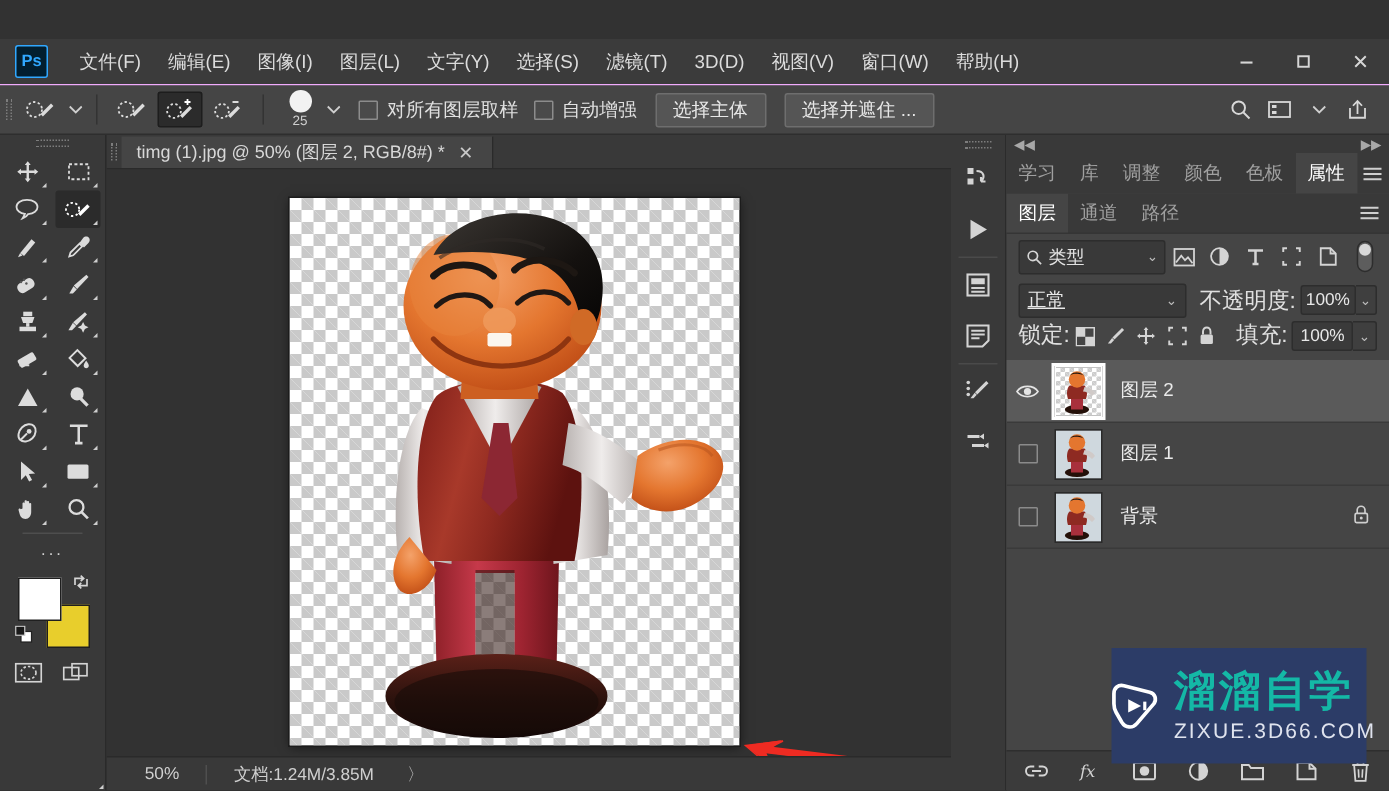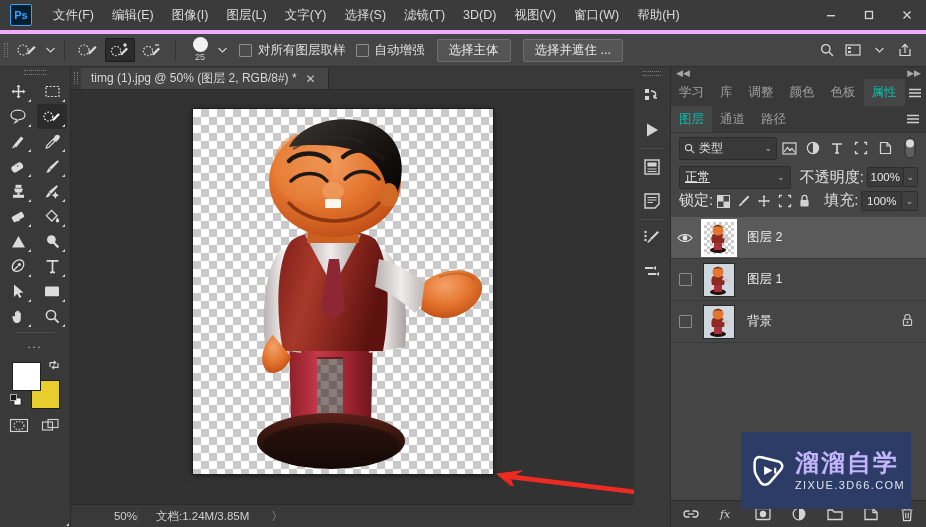--- a/index.html
+++ b/index.html
@@ -7,21 +7,21 @@
     width:926px;height:527px;overflow:hidden;
     background:#323232;
     font-family:"Liberation Sans","DejaVu Sans",sans-serif;
     font-size:12px;color:#d4d4d4;
     -webkit-font-smoothing:antialiased;
   }
   .app{position:relative;width:926px;height:527px;display:flex;flex-direction:column;}
 
   
   .titlebar{height:30px;background:#3b3b3b;display:flex;align-items:center;
-            border-bottom:4px solid #f0abfc;flex:0 0 30px;}
+            border-bottom:1px solid #f0abfc;flex:0 0 30px;margin-top:26px;}
   .ps-logo{width:20px;height:20px;margin-left:10px;margin-right:12px;border-radius:2px;
            background:#021e2f;border:1px solid #31a8ff;color:#31a8ff;font-size:11px;
            font-weight:bold;display:flex;align-items:center;justify-content:center;
            font-family:"Liberation Sans",sans-serif;}
   .menubar{display:flex;align-items:center;height:30px;}
   .menuitem{padding:0 9px;height:30px;line-height:30px;font-size:12.5px;color:#dcdcdc;cursor:default;white-space:nowrap;}
   .win-ctrls{margin-left:auto;display:flex;height:30px;}
   .win-btn{width:38px;height:30px;display:flex;align-items:center;justify-content:center;cursor:default;}
   .win-btn svg{display:block;}
 
@@ -88,40 +88,40 @@
              box-shadow:0 0 0 1px #1c1c1c, 0 1px 7px rgba(0,0,0,.55);overflow:hidden;}
   .checker{position:absolute;inset:0;
     background-image:
       linear-gradient(45deg,#c9c9c9 25%,transparent 25%,transparent 75%,#c9c9c9 75%),
       linear-gradient(45deg,#c9c9c9 25%,transparent 25%,transparent 75%,#c9c9c9 75%);
     background-size:16px 16px;background-position:0 0,8px 8px;background-color:#ffffff;}
   .figure{position:absolute;left:0;top:0;width:100%;height:100%;}
   .arrow{position:absolute;left:393px;top:380px;width:232px;height:35px;pointer-events:none;}
   .statusbar{height:22px;background:#393939;border-top:1px solid #2a2a2a;display:flex;
              align-items:center;flex:0 0 22px;font-size:11.5px;color:#d0d0d0;}
-  .st-zoom{width:58px;text-align:right;padding-left:8px;cursor:default;}
+  .st-zoom{width:58px;text-align:center;padding-left:8px;cursor:default;}
   .st-sep{width:1px;height:13px;background:#4f4f4f;}
   .st-doc{padding-left:18px;cursor:default;white-space:nowrap;}
   .st-arrow{margin-left:22px;color:#b5b5b5;cursor:default;}
 
   
   .rightdock{width:292px;background:#393939;display:flex;flex:0 0 292px;min-width:0;position:relative;}
   .dockstrip{width:36px;background:#393939;border-right:1px solid #2b2b2b;display:flex;
              flex-direction:column;align-items:center;flex:0 0 36px;}
   .ds-grip{width:100%;height:12px;display:flex;align-items:center;justify-content:center;}
   .ds-grip i{width:18px;height:3px;border-top:1px dotted #7d7d7d;border-bottom:1px dotted #7d7d7d;display:block;}
   .ds-btn{width:34px;height:34px;display:flex;align-items:center;justify-content:center;cursor:default;}
   .ds-sep{width:26px;height:1px;background:#4a4a4a;margin:1px 0;}
   .panels{flex:1 1 auto;display:flex;flex-direction:column;min-width:0;background:#454545;}
   .collapse-row{height:12px;background:#393939;display:flex;align-items:center;
                 justify-content:space-between;padding:0 5px;flex:0 0 12px;}
   .coll-ic{color:#a8a8a8;font-size:9px;line-height:9px;cursor:default;}
   .tabrow{height:27px;background:#393939;display:flex;align-items:stretch;flex:0 0 27px;position:relative;}
   .ptab{padding:0 8px;display:flex;align-items:center;font-size:12.5px;color:#a0a0a0;cursor:default;white-space:nowrap;}
-  .ptab.active{background:#454545;color:#14b8a6;}
+  .ptab.active{background:#454545;color:#ffffff;}
   .pmenu{margin-left:auto;width:26px;display:flex;align-items:center;justify-content:center;cursor:default;}
   .tabrow2{height:26px;background:#393939;display:flex;align-items:stretch;flex:0 0 26px;
            border-bottom:1px solid #353535;}
   .filterrow{height:30px;display:flex;align-items:center;padding:0 8px;flex:0 0 30px;gap:0;}
   .fsel{width:88px;height:21px;background:#393939;border:1px solid #2d2d2d;border-radius:2px;
         display:flex;align-items:center;padding:0 4px;cursor:default;text-align:right;}
   .fsel .lbl{font-size:12px;color:#e2e2e2;margin-left:4px;}
   .fsel .cv{margin-left:auto;color:#bdbdbd;font-size:9px;}
   .ficon{width:24px;height:22px;display:flex;align-items:center;justify-content:center;cursor:default;border-radius:2px;}
   .toggle{margin-left:auto;width:16px;height:24px;display:flex;align-items:center;justify-content:center;cursor:default;}
@@ -154,23 +154,23 @@
   .lthumb .solid{position:absolute;inset:0;background:#cfd8de;}
   .lname{font-size:12.5px;color:#eaeaea;margin-left:8px;white-space:nowrap;}
   .llock{margin-left:auto;margin-right:12px;}
   .panelbottom{height:26px;background:#3b3b3b;border-top:1px solid #2e2e2e;display:flex;
                align-items:center;justify-content:center;gap:16px;flex:0 0 26px;}
   .pb-ic{width:20px;height:20px;display:flex;align-items:center;justify-content:center;cursor:default;}
   .watermark{position:absolute;right:15px;bottom:18px;width:170px;height:77px;background:#2c3c67;
              display:flex;align-items:center;justify-content:center;gap:8px;z-index:40;}
   .wm-logo{width:40px;height:40px;flex:0 0 40px;}
   .wm-txt{display:flex;flex-direction:column;line-height:1;}
-  .wm-main{font-size:24px;color:#c4b5fd;letter-spacing:2px;font-weight:bold;
+  .wm-main{font-size:28px;color:#14b8a6;letter-spacing:2px;font-weight:bold;
            font-family:"DejaVu Sans",sans-serif;}
-  .wm-sub{font-size:11px;color:#dfe3ee;letter-spacing:1.4px;margin-top:5px;
+  .wm-sub{font-size:14px;color:#dfe3ee;letter-spacing:1.4px;margin-top:5px;
           font-family:"Liberation Sans",sans-serif;}
 </style>
 </head>
 <body>
 
 <div class="app">
 
   <div class="titlebar">
     <div class="ps-logo">Ps</div>
     <div class="menubar">

